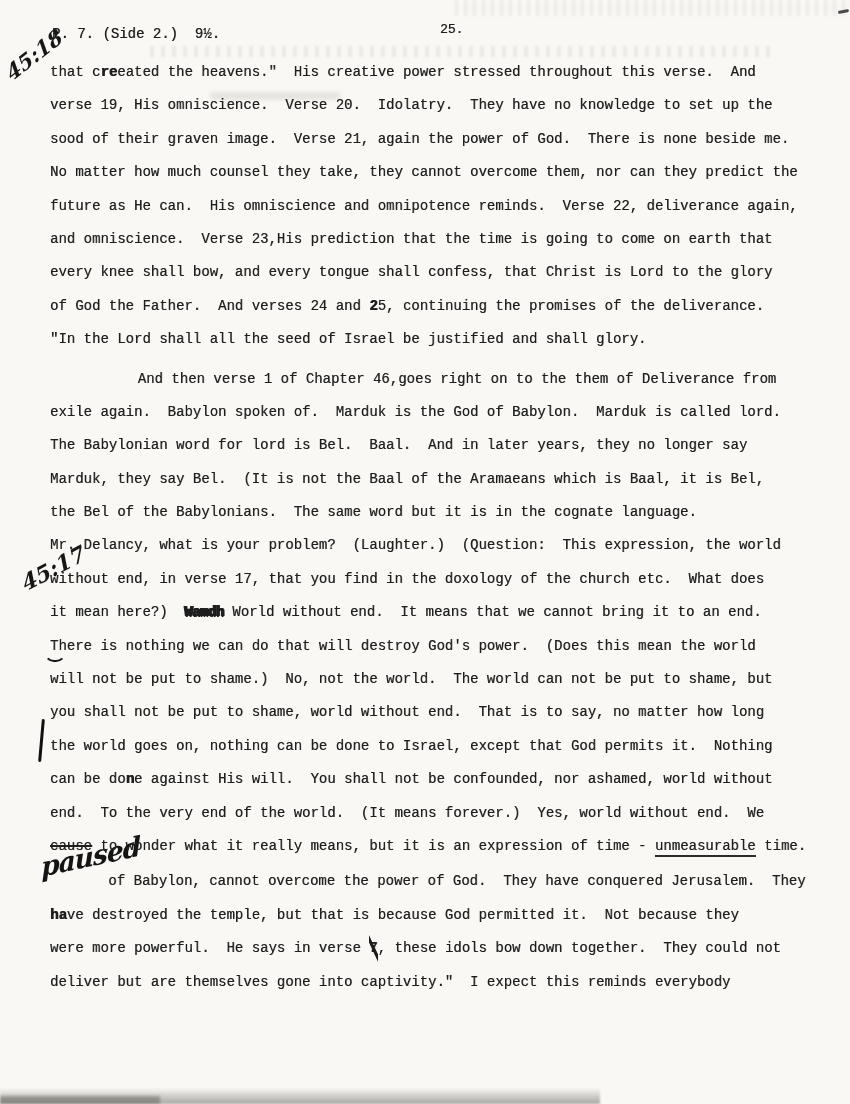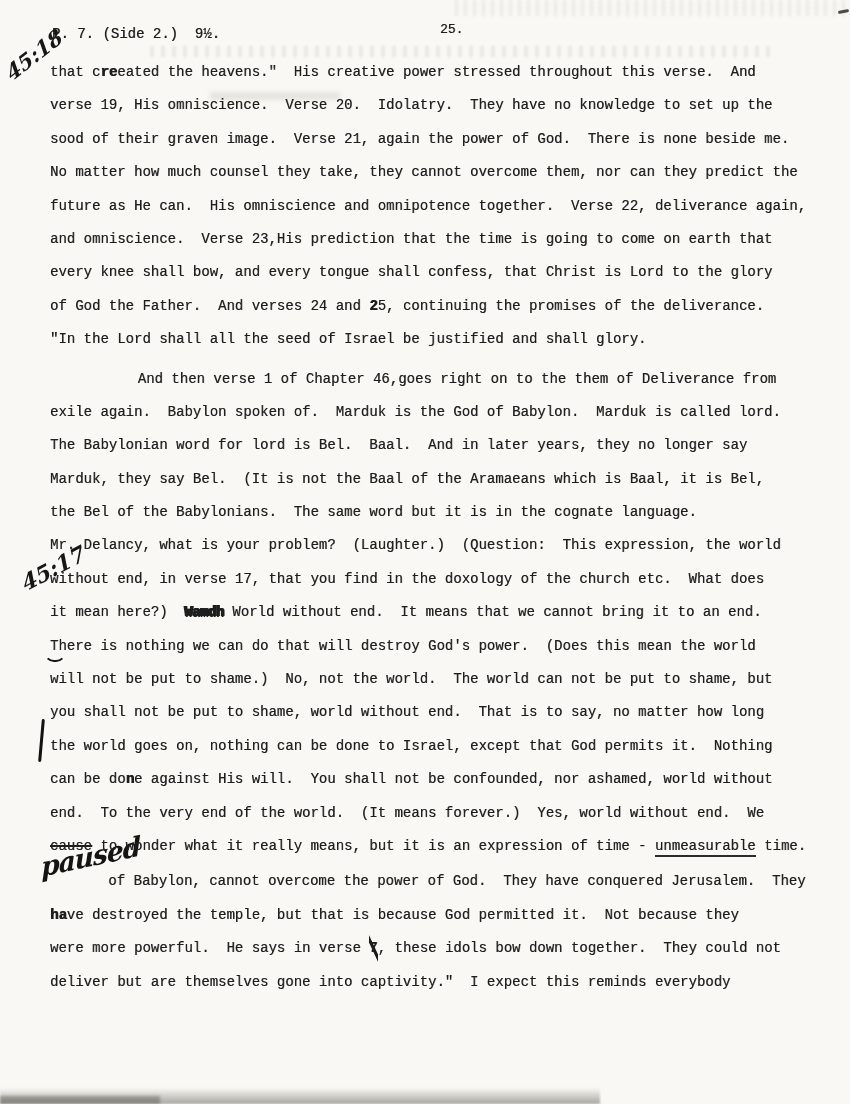--- a/index.html
+++ b/index.html
@@ -77,21 +77,21 @@
   <div class="margin-stroke"></div>
   <div class="tick-under"></div>
   <div class="hand-paused">paused</div>
 
   <div id="body-text">
       <div class="para">
         <div class="line"><span class="seg">that c</span><span class="seg s-bold">re</span><span class="seg">eated the heavens."  His creative power stressed throughout this verse.  And</span></div>
         <div class="line"><span class="seg">verse 19, His omniscience.  Verse 20.  Idolatry.  They have no knowledge to set up the</span></div>
         <div class="line"><span class="seg">sood of their graven image.  Verse 21, again the power of God.  There is none beside me.</span></div>
         <div class="line"><span class="seg">No matter how much counsel they take, they cannot overcome them, nor can they predict the</span></div>
-        <div class="line"><span class="seg">future as He can.  His omniscience and omnipotence together.  Verse 22, deliverance again,</span></div>
+        <div class="line"><span class="seg">future as He can.  His omniscience and omnipotence reminds.  Verse 22, deliverance again,</span></div>
         <div class="line"><span class="seg">and omniscience.  Verse 23,His prediction that the time is going to come on earth that</span></div>
         <div class="line"><span class="seg">every knee shall bow, and every tongue shall confess, that Christ is Lord to the glory</span></div>
         <div class="line"><span class="seg">of God the Father.  And verses 24 and </span><span class="seg s-bold">2</span><span class="seg">5, continuing the promises of the deliverance.</span></div>
         <div class="line"><span class="seg">"In the Lord shall all the seed of Israel be justified and shall glory.</span></div>
       </div>
       <div class="para indent">
         <div class="line"><span class="seg">And then verse 1 of Chapter 46,goes right on to the them of Deliverance from</span></div>
         <div class="line"><span class="seg">exile again.  Babylon spoken of.  Marduk is the God of Babylon.  Marduk is called lord.</span></div>
         <div class="line"><span class="seg">The Babylonian word for lord is Bel.  Baal.  And in later years, they no longer say</span></div>
         <div class="line"><span class="seg">Marduk, they say Bel.  (It is not the Baal of the Aramaeans which is Baal, it is Bel,</span></div>

